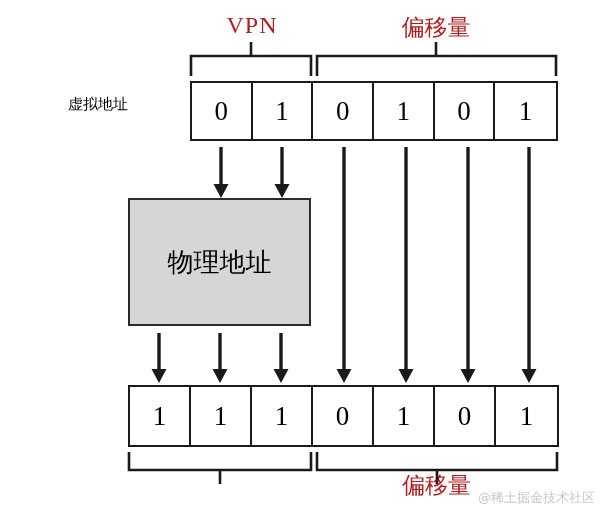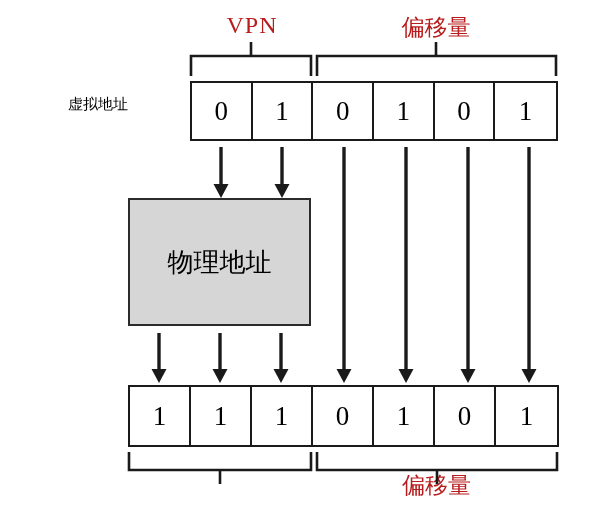--- a/index.html
+++ b/index.html
@@ -131,20 +131,21 @@
       <div class="bitcell" style="width: 14.2857%;">1</div>
       <div class="bitcell" style="width: 14.2857%;">0</div>
       <div class="bitcell" style="width: 14.2857%;">1</div>
       <div class="bitcell" style="width: 14.2857%;">0</div>
       <div class="bitcell" style="width: 14.2857%;">1</div>
     </div>
 
 
   <div class="group-caption" style="left:314px; top:470px; width:245px;">偏移量</div>
 
+  <div class="watermark" style="left:478px; top:489px;">@稀土掘金技术社区</div>
 
   <svg class="overlay" viewBox="0 0 608 512">
     <g stroke="#1a1a1a" fill="none" stroke-width="2.6" stroke-linecap="butt">
 
       <g>
         <path d="M191,76 L191,56 L311,56 L311,76"></path>
         <path d="M251,56 L251,42"></path>
       </g>
 
       <g>

